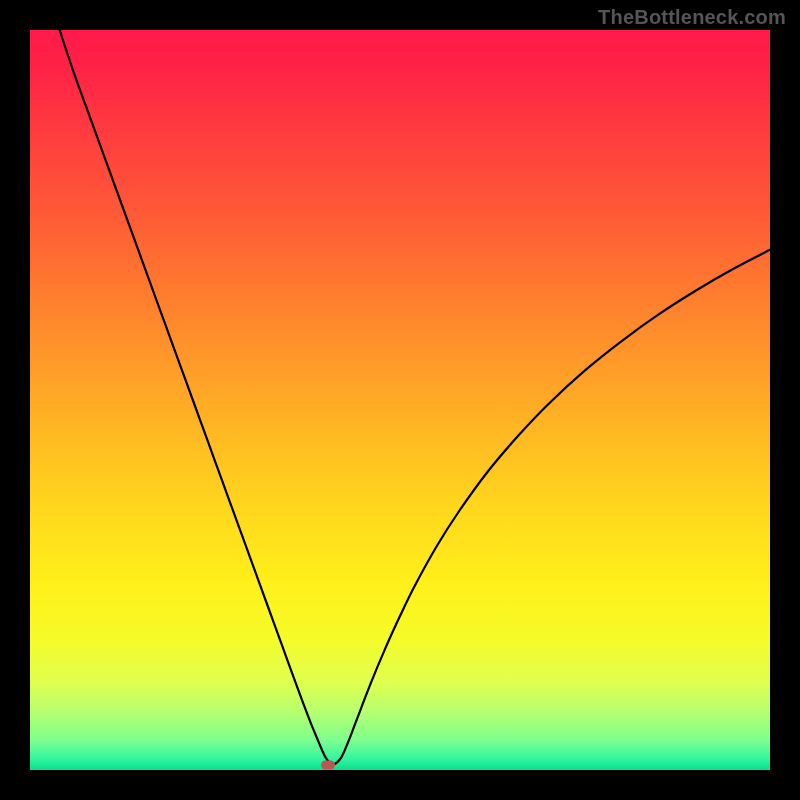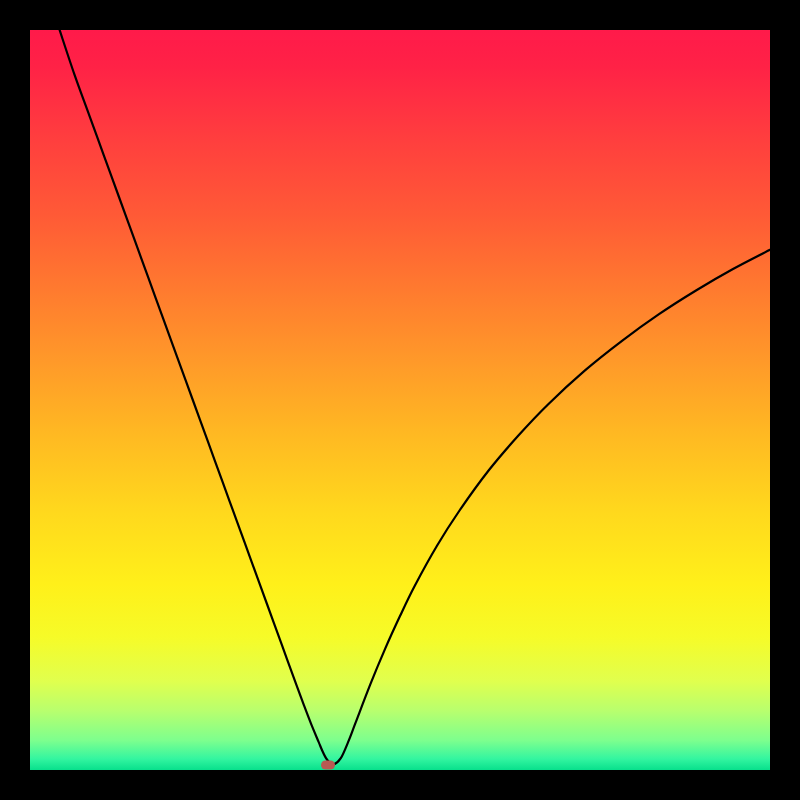--- a/index.html
+++ b/index.html
@@ -75,13 +75,14 @@
             <stop offset="96%" stop-color="#7dff8e"></stop>
             <stop offset="98.5%" stop-color="#33f5a0"></stop>
             <stop offset="100%" stop-color="#08e08c"></stop>
           </linearGradient>
         </defs>
         <rect x="0" y="0" width="740" height="740" fill="url(#bg-grad)"></rect>
         <path d="M 29.60 0.00 C 32.07 7.40, 39.47 30.22, 44.40 44.40 C 49.33 58.58, 54.27 71.53, 59.20 85.10 C 64.13 98.67, 69.07 112.23, 74.00 125.80 C 78.93 139.37, 83.87 152.93, 88.80 166.50 C 93.73 180.07, 98.67 193.63, 103.60 207.20 C 108.53 220.77, 113.47 234.33, 118.40 247.90 C 123.33 261.47, 128.27 275.03, 133.20 288.60 C 138.13 302.17, 143.07 315.73, 148.00 329.30 C 152.93 342.87, 157.87 356.43, 162.80 370.00 C 167.73 383.57, 172.67 397.13, 177.60 410.70 C 182.53 424.27, 187.47 437.83, 192.40 451.40 C 197.33 464.97, 202.27 478.53, 207.20 492.10 C 212.13 505.67, 217.07 519.23, 222.00 532.80 C 226.93 546.37, 231.87 559.93, 236.80 573.50 C 241.73 587.07, 246.67 600.63, 251.60 614.20 C 256.53 627.77, 262.70 644.79, 266.40 654.90 C 270.10 665.01, 271.33 668.34, 273.80 674.88 C 276.27 681.42, 278.73 687.95, 281.20 694.12 C 283.67 700.29, 286.75 707.44, 288.60 711.88 C 290.45 716.32, 291.07 718.05, 292.30 720.76 C 293.53 723.47, 294.77 726.19, 296.00 728.16 C 297.23 730.13, 298.47 731.49, 299.70 732.60 C 300.93 733.71, 301.55 735.56, 303.40 734.82 C 305.25 734.08, 308.33 731.98, 310.80 728.16 C 313.27 724.34, 315.73 717.80, 318.20 711.88 C 320.67 705.96, 321.90 702.26, 325.60 692.64 C 329.30 683.02, 335.47 666.49, 340.40 654.16 C 345.33 641.83, 350.27 629.99, 355.20 618.64 C 360.13 607.29, 365.07 596.56, 370.00 586.08 C 374.93 575.60, 378.63 567.46, 384.80 555.74 C 390.97 544.02, 399.60 528.24, 407.00 515.78 C 414.40 503.32, 420.57 493.58, 429.20 481.00 C 437.83 468.42, 448.93 452.88, 458.80 440.30 C 468.67 427.72, 478.53 416.50, 488.40 405.52 C 498.27 394.54, 506.90 385.29, 518.00 374.44 C 529.10 363.59, 542.67 351.01, 555.00 340.40 C 567.33 329.79, 579.67 320.17, 592.00 310.80 C 604.33 301.43, 616.67 292.55, 629.00 284.16 C 641.33 275.77, 653.67 268.00, 666.00 260.48 C 678.33 252.96, 690.67 245.80, 703.00 239.02 C 715.33 232.24, 733.83 222.99, 740.00 219.78" fill="none" stroke="#000000" stroke-width="2.2" stroke-linecap="round" stroke-linejoin="round"></path>
       </svg>
       <div class="marker" style="left: 298.22px; top: 734.82px; background: rgb(184, 90, 82);"></div>
     </div>
+  <div class="watermark">TheBottleneck.com</div>
 </div>
 
 </body></html>

